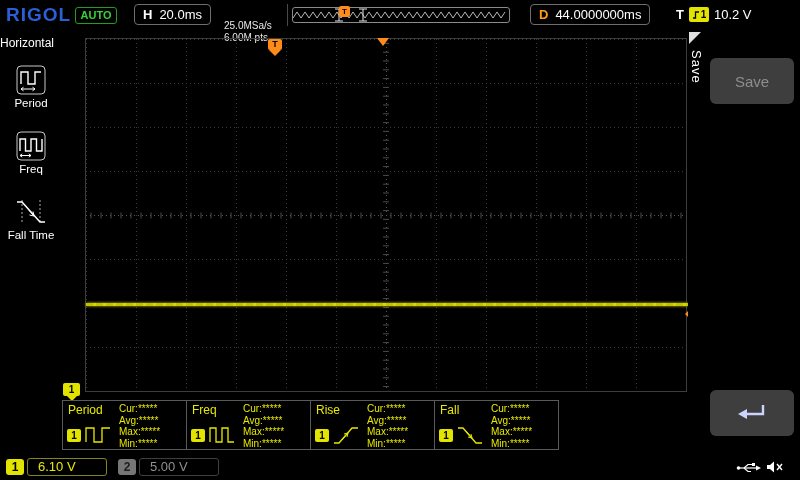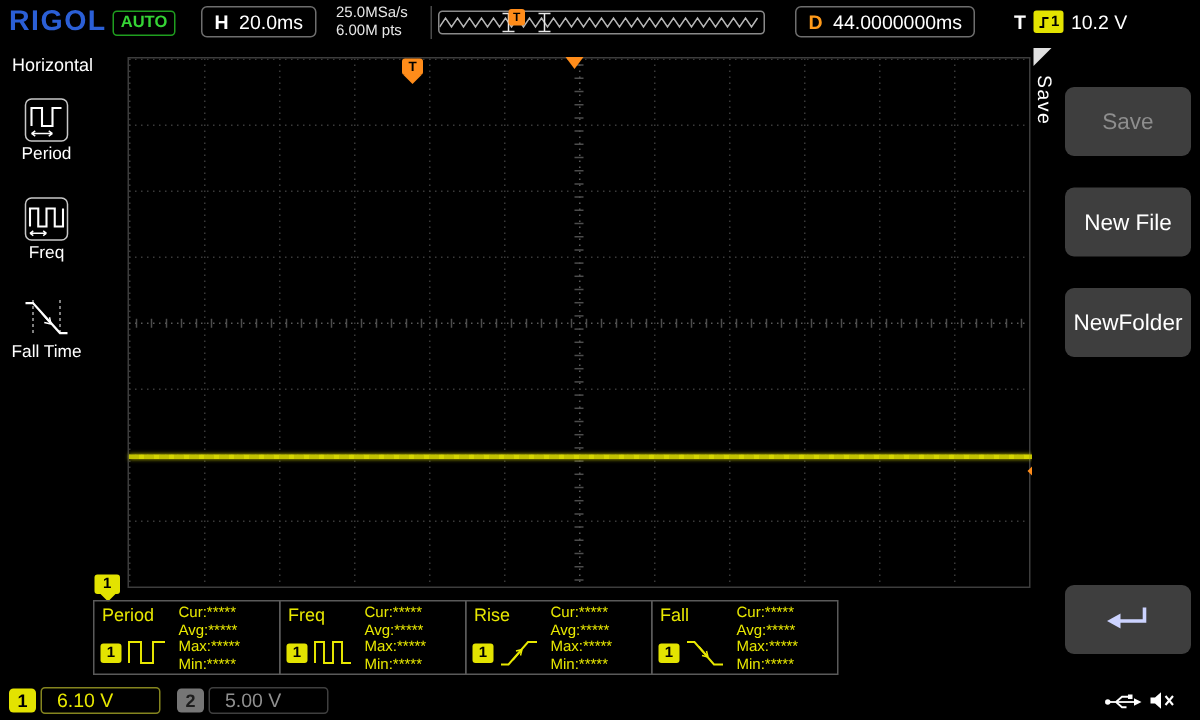--- a/index.html
+++ b/index.html
@@ -13,36 +13,36 @@
     letter-spacing:1px;color:#2b5fd6}
   .auto-badge{position:absolute;left:75px;top:7px;width:42px;height:17px;
     border:1px solid #1f9e1f;border-radius:3px;color:#35d435;font-size:11px;
     font-weight:bold;text-align:center;line-height:15px}
   .pill{position:absolute;height:21px;display:flex;align-items:center;gap:7px;
     border:1px solid #6e6e6e;border-radius:4px;padding:0 8px;color:#fff;font-size:13px}
   .h-group{left:134px;top:4px}
   .d-group{left:530px;top:4px}
   .h-letter{font-weight:bold;color:#fff}
   .d-letter{font-weight:bold;color:#ff9a1a}
-  .samples{position:absolute;left:224px;top:3px;color:#e8e8e8;font-size:10px;line-height:12px}
+  .samples{position:absolute;left:224px;top:20px;color:#e8e8e8;font-size:10px;line-height:12px}
   .vdiv{position:absolute;left:287px;top:4px;width:1px;height:22px;background:#4a4a4a}
   .preview{position:absolute;left:292px;top:7px;width:218px;height:16px;
     border:1px solid #8a8a8a;border-radius:3px}
   .preview-tmark{position:absolute;left:46px;top:-2px;width:11px;height:11px;background:#ff8c1a;
     border-radius:2px;color:#000;font-size:8px;font-weight:bold;text-align:center;line-height:11px}
   .t-group{position:absolute;left:676px;top:4px;height:21px;display:flex;align-items:center;gap:5px;
     color:#fff;font-size:13px}
   .t-letter{font-weight:bold}
   .trig-src-badge{width:20px;height:15px;background:#e3e300;border-radius:2px;
     display:flex;align-items:center;justify-content:center;gap:1px;
     color:#000;font-size:10px;font-weight:bold}
 
   
   #sidebar{position:absolute;left:0;top:30px;width:62px;height:425px;background:#000}
-  .sb-title{margin-top:6px;text-align:right;color:#fff;font-size:12px}
+  .sb-title{margin-top:6px;text-align:left;color:#fff;font-size:12px}
   .sb-items{margin-top:4px}
   .sb-item{height:66px;display:flex;flex-direction:column;align-items:center;
     justify-content:center;gap:2px;cursor:pointer}
   .sb-label{font-size:11.5px;color:#fff;white-space:nowrap}
 
   
   #graticule{position:absolute;left:85px;top:38px;width:602px;height:354px;
     border:1px solid #3d3d3d}
   .trace{position:absolute;left:0;top:264px;width:602px;height:3px;
     background:repeating-linear-gradient(90deg,#c2c200 0 7px,#d6d600 7px 10px);
@@ -400,22 +400,20 @@
       </div>
     </div>
 
   </div>
 
   <div id="menu">
     <div class="menu-wedge"></div>
     <div class="menu-tab">Save</div>
 
     <button class="menu-btn disabled" style="top:28px">Save</button>
-    <button class="menu-btn" style="top:95px">New File</button>
-    <button class="menu-btn" style="top:162px">NewFolder</button>
 
     <button class="menu-btn" style="top:360px">
       <svg width="34" height="24" viewBox="0 0 34 24">
         <path d="M28,4 V13 H11" fill="none" stroke="#ccd3ff" stroke-width="2.4"></path>
         <polygon points="12,8 3,13 12,18" fill="#ccd3ff"></polygon>
       </svg>
     </button>
   </div>
 
   <div id="bottombar">

